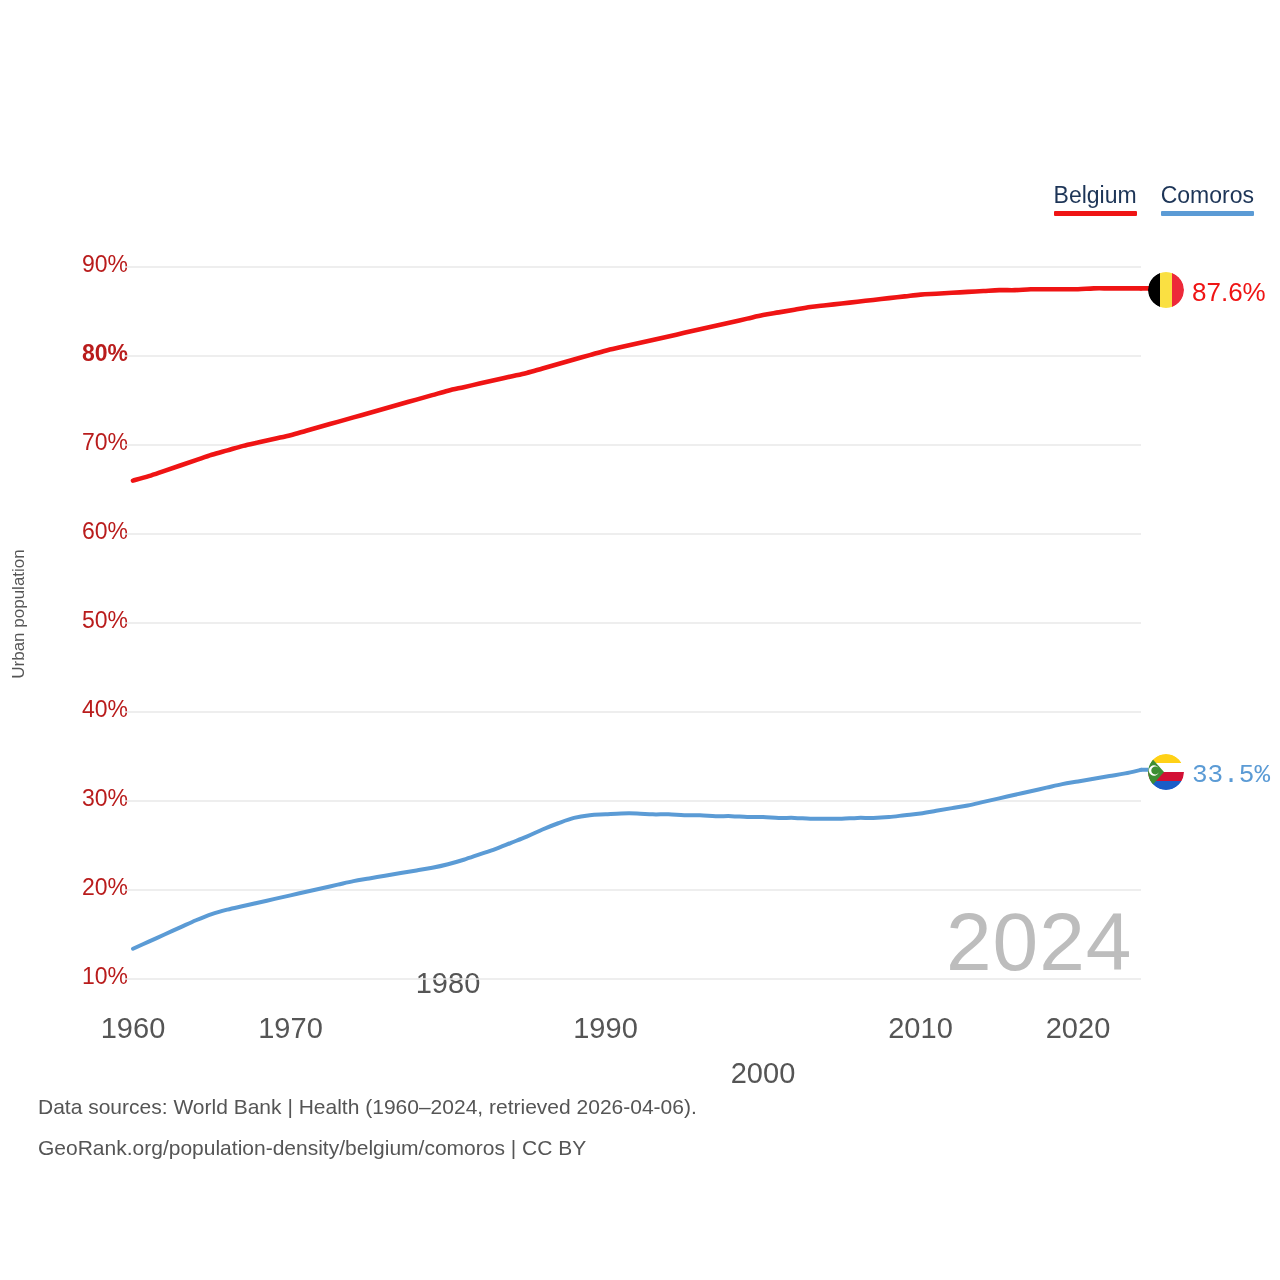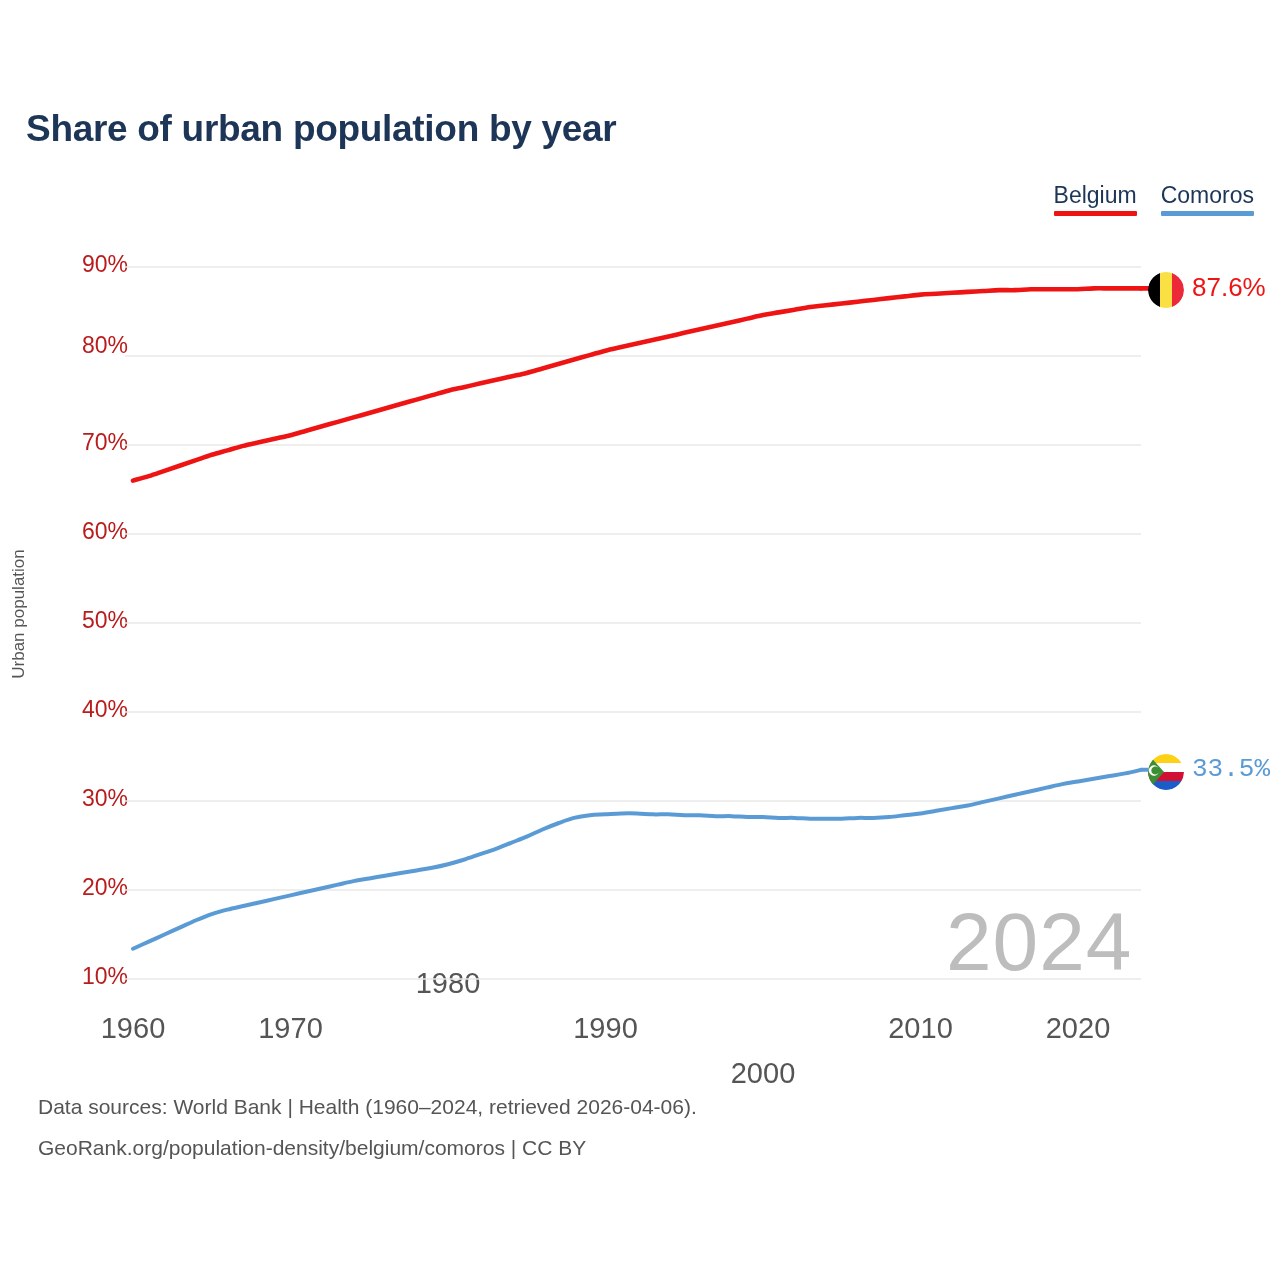--- a/index.html
+++ b/index.html
@@ -115,21 +115,21 @@
     font-weight: 400;
     color: #bdbdbd;
     letter-spacing: 1px;
     white-space: nowrap;
   }
 
   
   .endpoint {
     position: absolute;
     display: flex;
-    align-items: flex-start;
+    align-items: flex-end;
     gap: 8px;
   }
   .flag-circle {
     width: 36px;
     height: 36px;
     border-radius: 50%;
     overflow: hidden;
     position: relative;
     flex: 0 0 auto;
   }
@@ -147,40 +147,39 @@
     color: #555555;
     line-height: 41px;
   }
   .footer div { white-space: nowrap; }
 </style>
 </head>
 <body>
 
 <div id="page">
 
-  <div class="chart-title">Share of urban population by year</div>
 
   <div class="legend">
     <div class="legend-item">
       <span class="legend-label">Belgium</span>
       <span class="legend-rule" style="background:#ef1414"></span>
     </div>
     <div class="legend-item">
       <span class="legend-label">Comoros</span>
       <span class="legend-rule" style="background:#5b9bd5"></span>
     </div>
   </div>
 
   <div class="ylabel">Urban population</div>
 
   <div class="watermark">2024</div>
 
   <div class="ytick-holder" id="yticks">
       <div class="ytick" style="top: 251px;">90%</div>
-      <div class="ytick" style="top: 332px;">80%</div>
+      <div class="ytick" style="top: 340px; font-weight: bold;">80%</div>
       <div class="ytick" style="top: 429px;">70%</div>
       <div class="ytick" style="top: 518px;">60%</div>
       <div class="ytick" style="top: 607px;">50%</div>
       <div class="ytick" style="top: 696px;">40%</div>
       <div class="ytick" style="top: 785px;">30%</div>
       <div class="ytick" style="top: 874px;">20%</div>
       <div class="ytick" style="top: 963px;">10%</div>
     </div>
 
   <div id="xticks">

